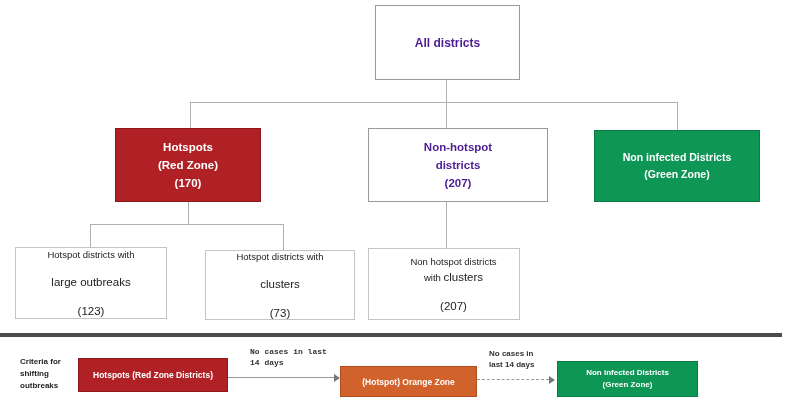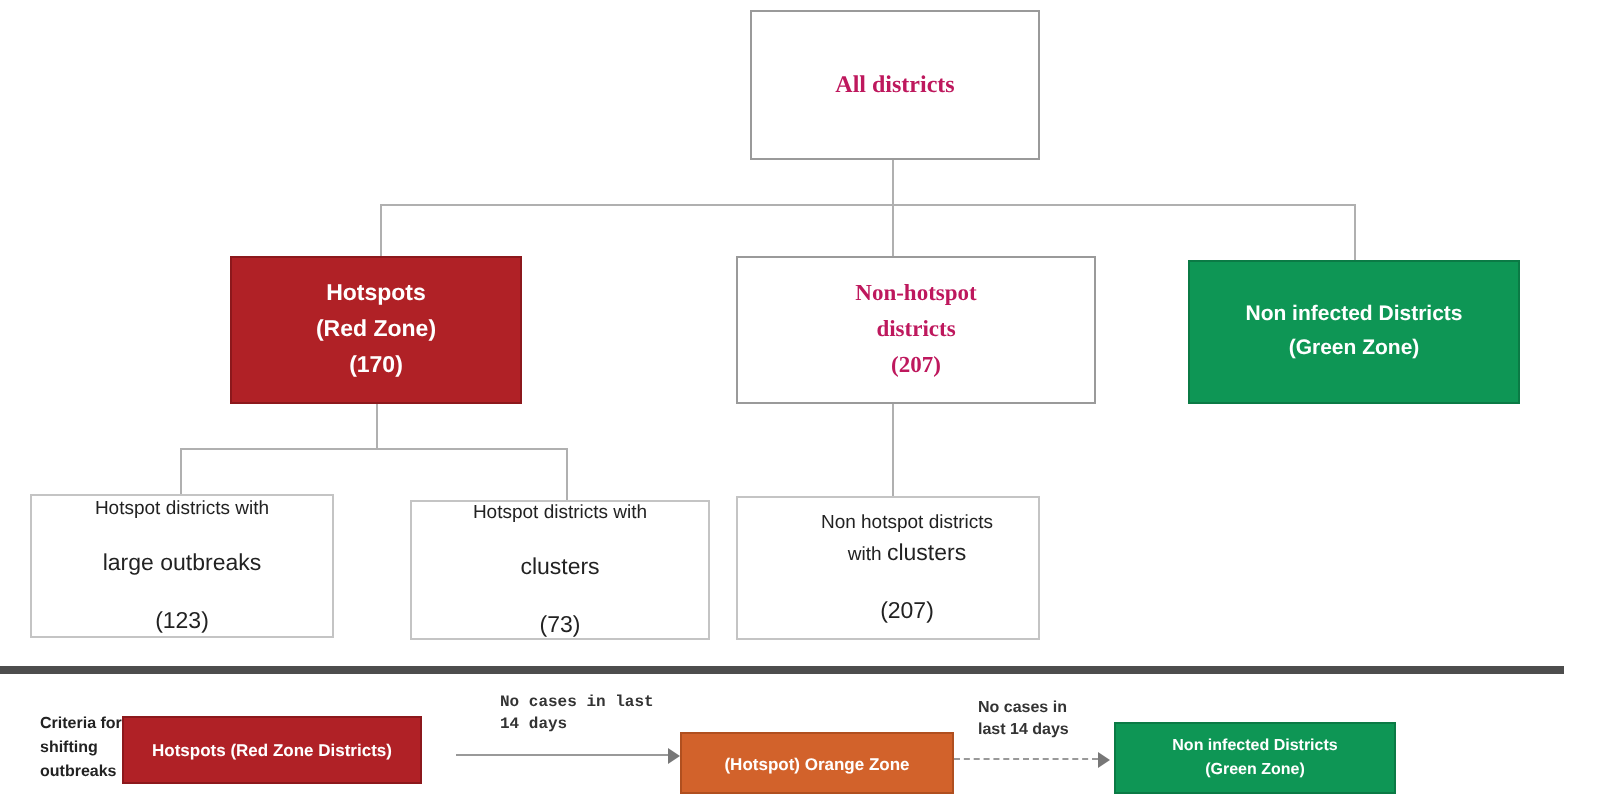--- a/index.html
+++ b/index.html
@@ -7,41 +7,41 @@
     width:800px;height:400px;background:#ffffff;
     font-family:"Liberation Sans", sans-serif;
     position:relative;overflow:hidden;
   }
   .stage{position:absolute;left:0;top:0;width:800px;height:400px;}
   .box{
     position:absolute;display:flex;flex-direction:column;
     align-items:center;justify-content:center;text-align:center;
     box-sizing:border-box;
   }
-  .box-white{background:#ffffff;border:1px solid #9a9a9a;color:#be185d;font-family:Liberation Serif, serif;}
+  .box-white{background:#ffffff;border:1px solid #9a9a9a;color:#4c1d95;}
   .box-white-light{background:#ffffff;border:1px solid #c4c4c4;color:#1a1a1a;}
   .box-red{background:#b02126;border:1px solid #8c181c;color:#ffffff;}
   .box-green{background:#0e9655;border:1px solid #0b7a45;color:#ffffff;}
   .box-orange{background:#d2622b;border:1px solid #b04f1f;color:#ffffff;}
   .b-root{left:375px;top:5px;width:145px;height:75px;font-weight:bold;font-size:12px;}
   .b-red{left:115px;top:128px;width:146px;height:74px;font-weight:bold;font-size:11.5px;line-height:18px;}
   .b-mid{left:368px;top:128px;width:180px;height:74px;font-weight:bold;font-size:11.5px;line-height:18px;}
   .b-green{left:594px;top:130px;width:166px;height:72px;font-weight:bold;font-size:10.5px;line-height:17px;}
   .b-l3{font-size:9.5px;line-height:15px;color:#222;}
   .b-l3 .bold{font-weight:normal;font-size:11.5px;line-height:17px;margin-top:12px;}
   .b-l3-1{left:15px;top:247px;width:152px;height:72px;}
   .b-l3-2{left:205px;top:250px;width:150px;height:70px;}
   .b-l3-3{left:368px;top:248px;width:152px;height:72px;padding-left:19px;}
   .line{position:absolute;background:#b0b0b0;}
   .divider{position:absolute;left:0;top:333px;width:782px;height:4px;background:#4d4d4d;}
   .caption{
     position:absolute;left:20px;top:356px;width:56px;
     font-size:8px;font-weight:bold;color:#222;line-height:12px;
   }
-  .flow-red{left:61px;top:358px;width:150px;height:34px;font-size:8.5px;font-weight:bold;}
+  .flow-red{left:78px;top:358px;width:150px;height:34px;font-size:8.5px;font-weight:bold;}
   .flow-orange{left:340px;top:366px;width:137px;height:31px;font-size:8.5px;font-weight:bold;text-align:center;}
   .flow-green{left:557px;top:361px;width:141px;height:36px;font-size:8px;font-weight:bold;line-height:12px;}
   .arrow-line{position:absolute;height:1px;background:#999;}
   .arrow-line.dashed{background:none;border-top:1px dashed #999;}
   .arrow-head{
     position:absolute;width:0;height:0;
     border-top:4px solid transparent;border-bottom:4px solid transparent;
     border-left:6px solid #777;
   }
   .flow-label{

